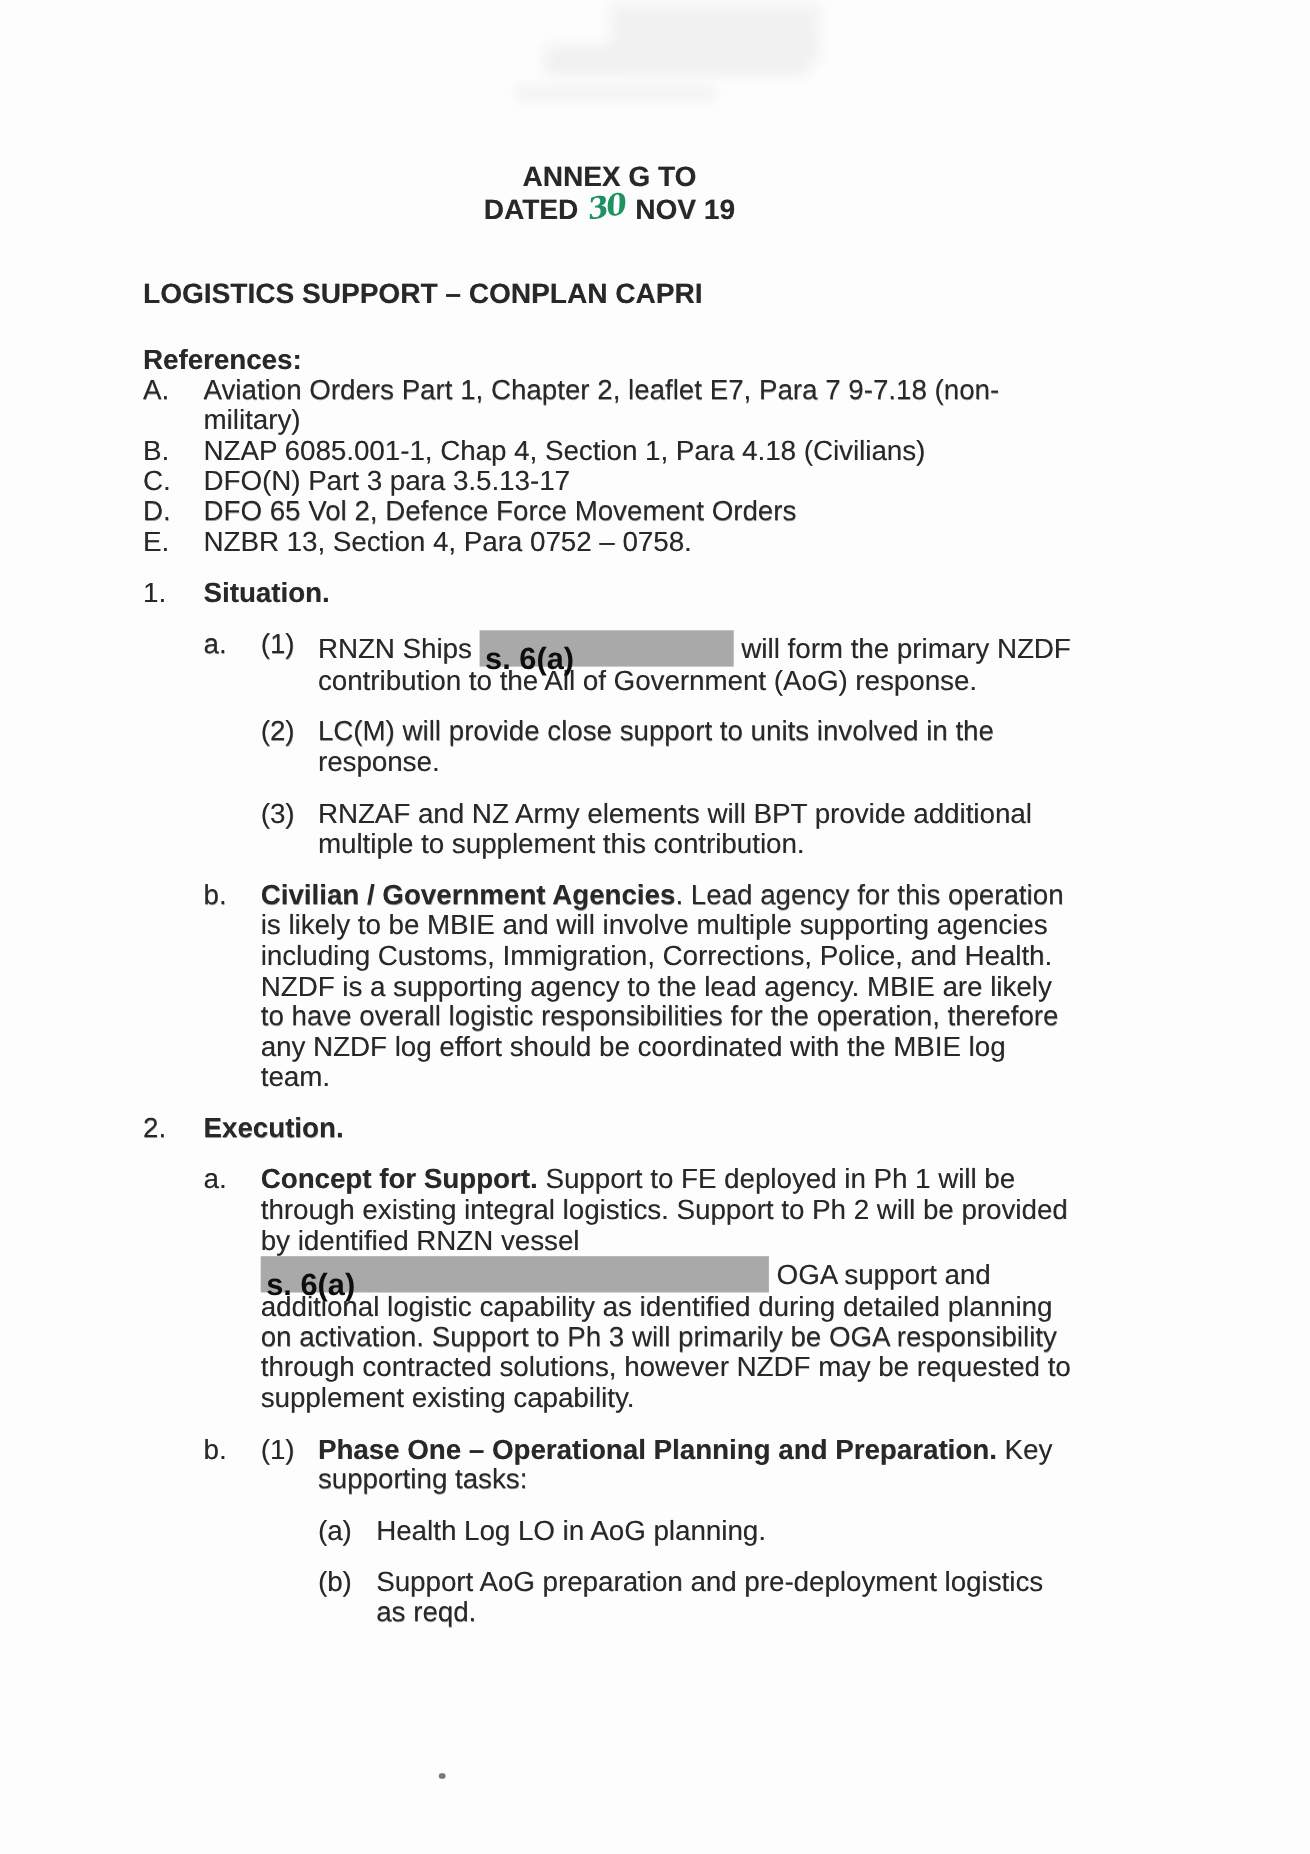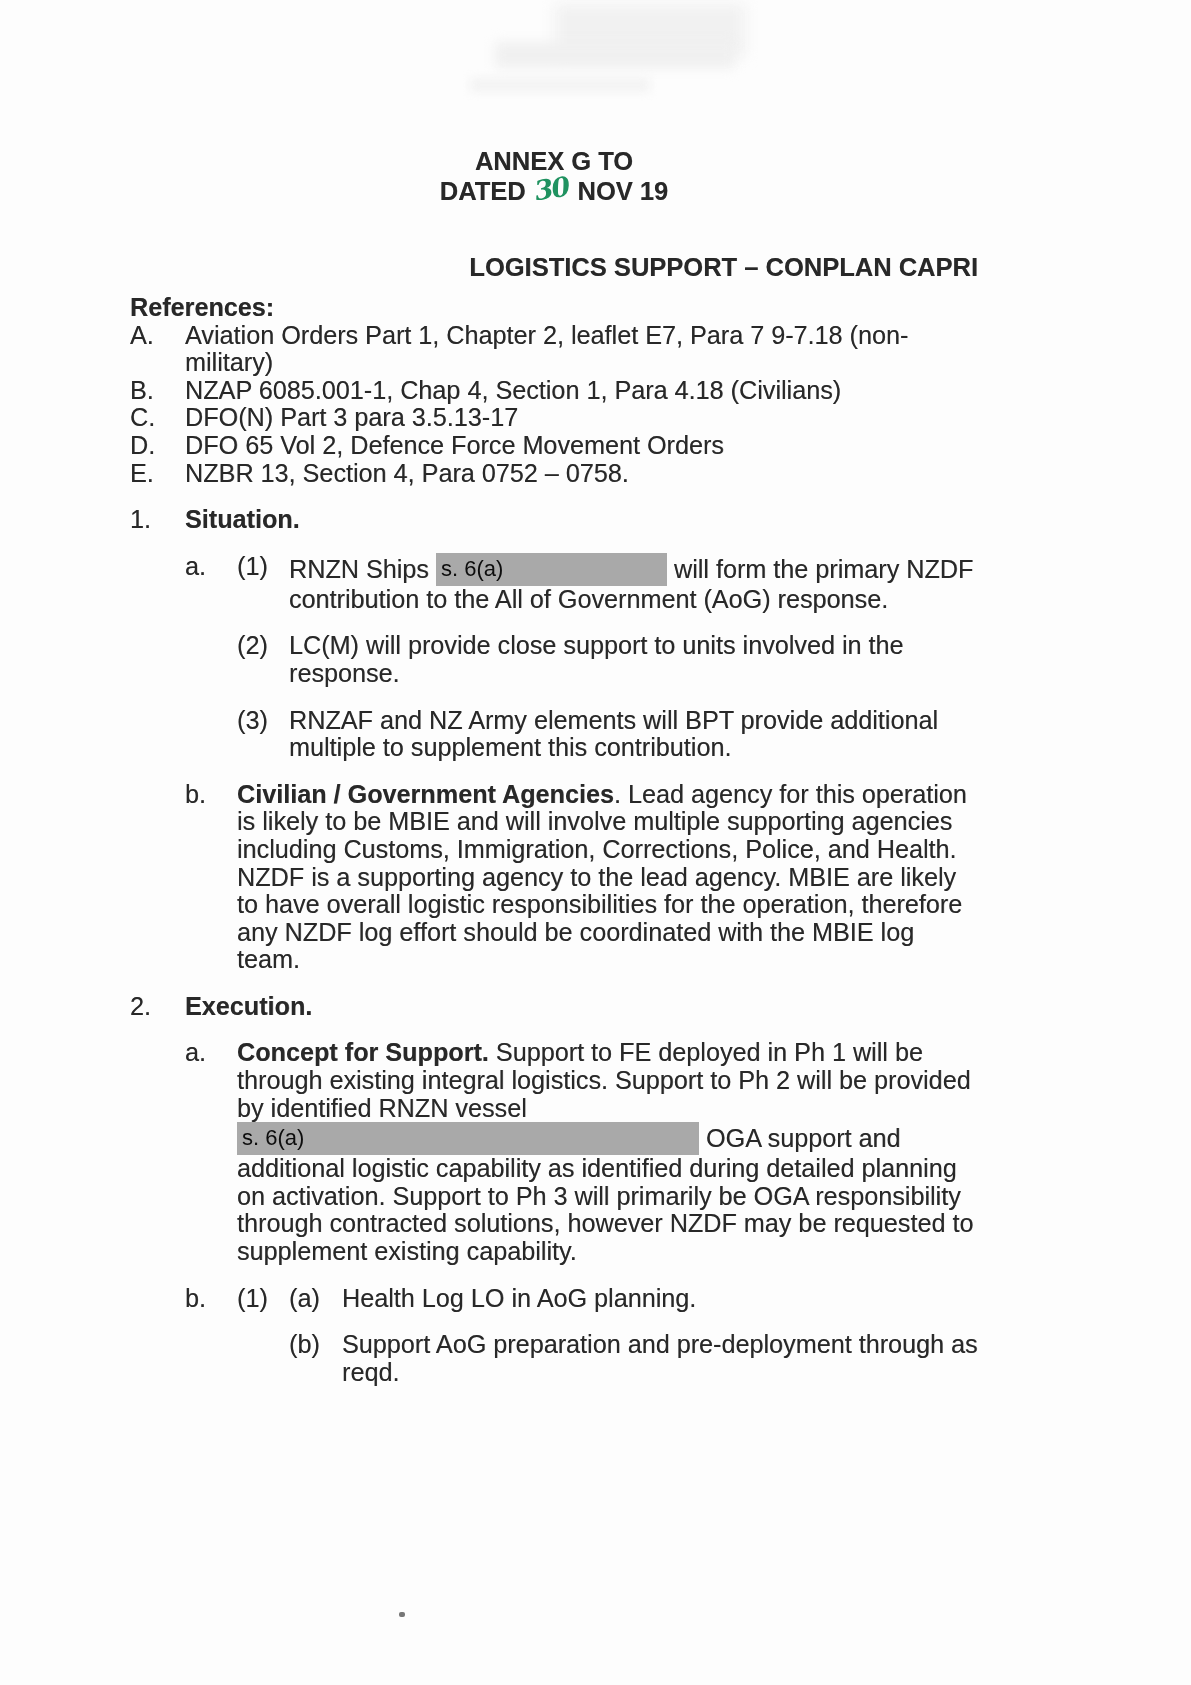--- a/index.html
+++ b/index.html
@@ -37,24 +37,23 @@
     font-style:italic;
     font-weight:bold;
     font-size:27px;
     letter-spacing:-2px;
     transform:rotate(-9deg) translateY(-2px);
     text-shadow:none;
     padding:0 2px;
   }
   .title {
     margin-top:47px;
-    margin-bottom:12px;
+    margin-bottom:32px;
     font-weight:bold;
     font-size:25.5px;
-    text-align:right;
   }
   .block {
     position:relative;
     font-size:25.2px;
     line-height:27.6px;
     margin-bottom:19px;
   }
   .block.tight { margin-bottom:0; }
   .block-label { position:absolute; left:0; top:0; }
   .b { font-weight:bold; }
@@ -70,25 +69,25 @@
 
   .redaction {
     display:inline-block;
     background:#a9a9a9;
     height:33px;
     vertical-align:-8px;
     position:relative;
     text-shadow:none;
   }
   .redaction-label {
-    position:absolute; left:5px; top:3px;
-    font-size:22px;
+    position:absolute; left:5px; top:13px;
+    font-size:28px;
     line-height:26px;
     color:#0d0d0d;
-    font-weight:normal;
+    font-weight:bold;
     white-space:nowrap;
   }
 </style>
 </head>
 <body>
 
 <div class="artifact artifact-a"></div>
 <div class="artifact artifact-b"></div>
 <div class="artifact artifact-c"></div>
 <div class="artifact speck"></div>
@@ -155,24 +154,25 @@
       </div>
       <div class="block lv-l2">
         <span class="block-label">a.</span>
         <div class="block-content"><span class="b">Concept for Support.</span><span> Support to FE deployed in Ph 1 will be through existing integral logistics. Support to Ph 2 will be provided by identified RNZN vessel </span><span class="redaction" style="width: 462px; background: rgb(169, 169, 169);"><span class="redaction-label">s. 6(a)</span></span><span> OGA support and additional logistic capability as identified during detailed planning on activation. Support to Ph 3 will primarily be OGA responsibility through contracted solutions, however NZDF may be requested to supplement existing capability.</span></div>
       </div>
       <div class="block lv-l2">
         <span class="block-label">b.</span>
       </div>
       <div class="block lv-l3">
         <span class="block-label">(1)</span>
+        <div class="block-content"><span class="b">Phase One – Operational Planning and Preparation.</span><span> Key supporting tasks:</span></div>
       </div>
       <div class="block lv-l4">
         <span class="block-label">(a)</span>
         <div class="block-content"><span>Health Log LO in AoG planning.</span></div>
       </div>
       <div class="block lv-l4">
         <span class="block-label">(b)</span>
-        <div class="block-content"><span>Support AoG preparation and pre-deployment through as reqd.</span></div>
+        <div class="block-content"><span>Support AoG preparation and pre-deployment logistics as reqd.</span></div>
       </div>
     </div>
 
 </div>
 
 </body></html>

